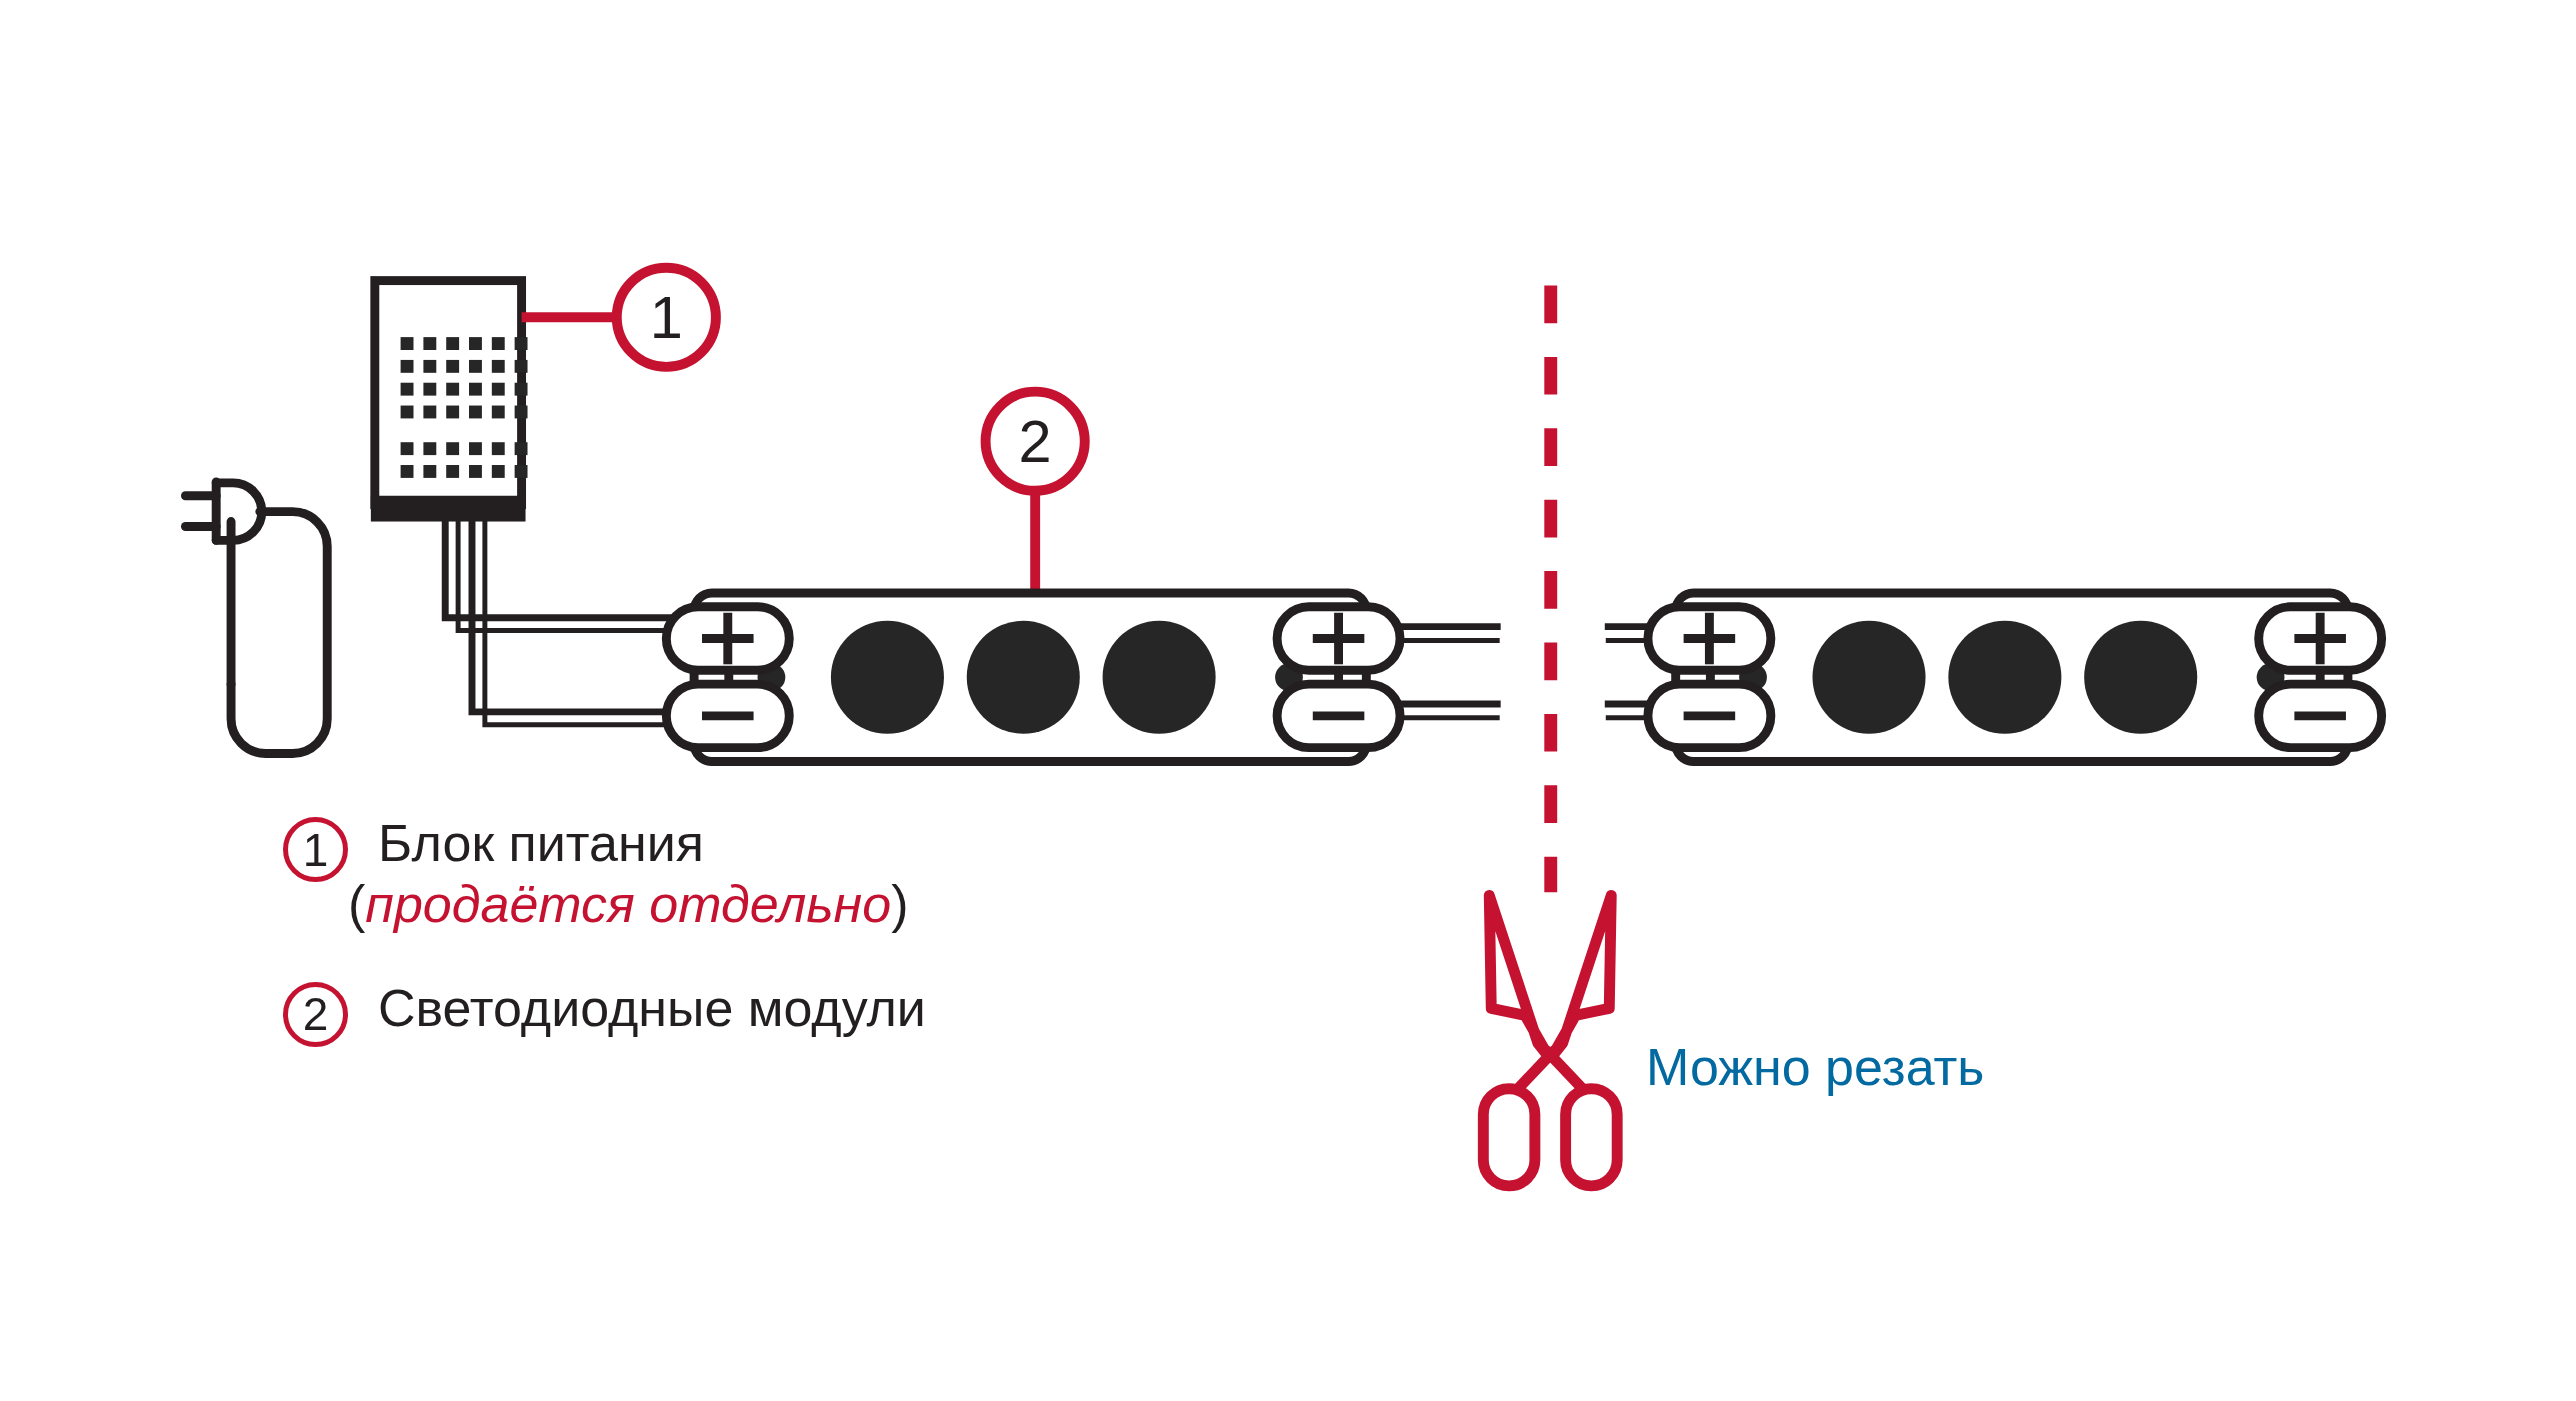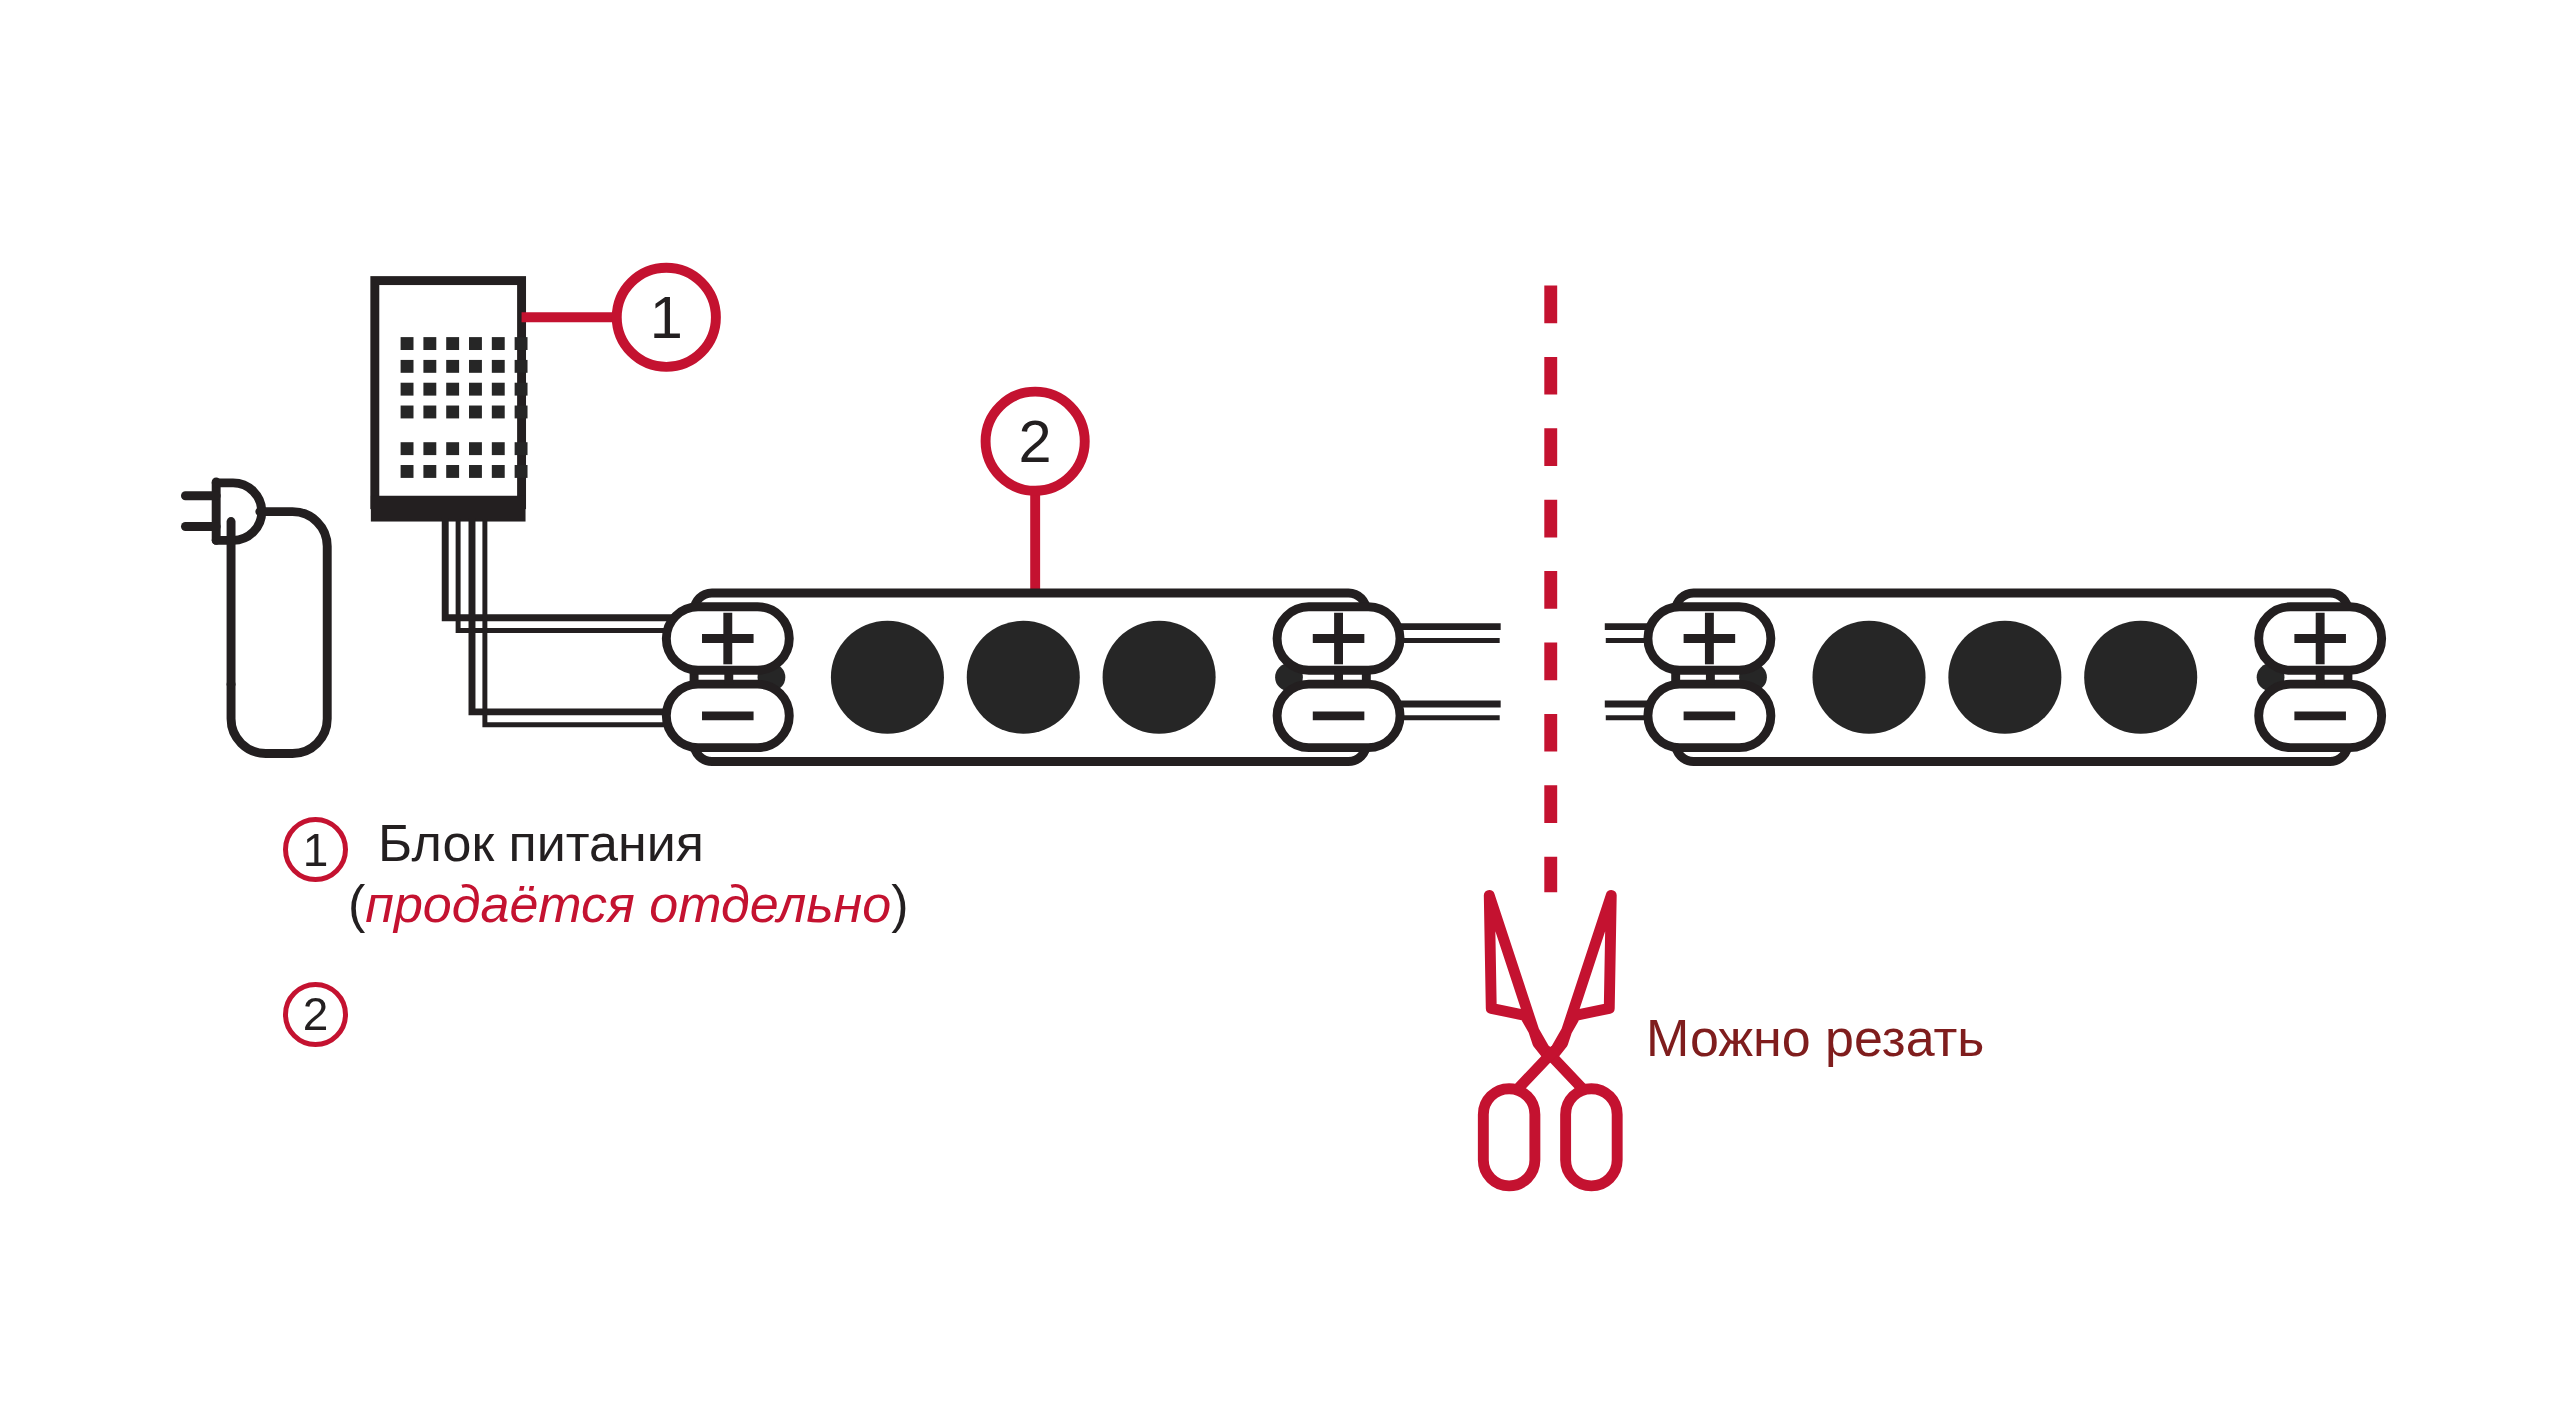--- a/index.html
+++ b/index.html
@@ -70,24 +70,24 @@
     white-space: nowrap;
   }
   .sub-red {
     color: #C41230;
     font-style: italic;
   }
   .paren { color: #231f20; font-style: normal; }
   .cut-text {
     position: absolute;
     left: 1646px;
-    top: 1007px;
+    top: 1036px;
     font-size: 52px;
     line-height: 1.22;
-    color: #7f1d1d;
+    color: #0369a1;
     white-space: nowrap;
     text-align: right;
   }
 </style>
 </head>
 <body>
 
 <div id="stage">
 
   <svg class="diagram" viewBox="0 0 2598 1413" xmlns="http://www.w3.org/2000/svg">
@@ -274,20 +274,21 @@
     <div class="legend-row">
       <div class="badge">1</div>
       <div>
         <div class="legend-text">Блок питания</div>
         <div class="legend-sub"><span class="paren">(</span><span class="sub-red">продаётся отдельно</span><span class="paren">)</span></div>
       </div>
     </div>
 
     <div class="legend-row second">
       <div class="badge">2</div>
+      <div class="legend-text">Светодиодные модули</div>
     </div>
   </div>
 
   <div class="cut-text">
     <div>Можно резать</div>
   </div>
 
 </div>
 
 

